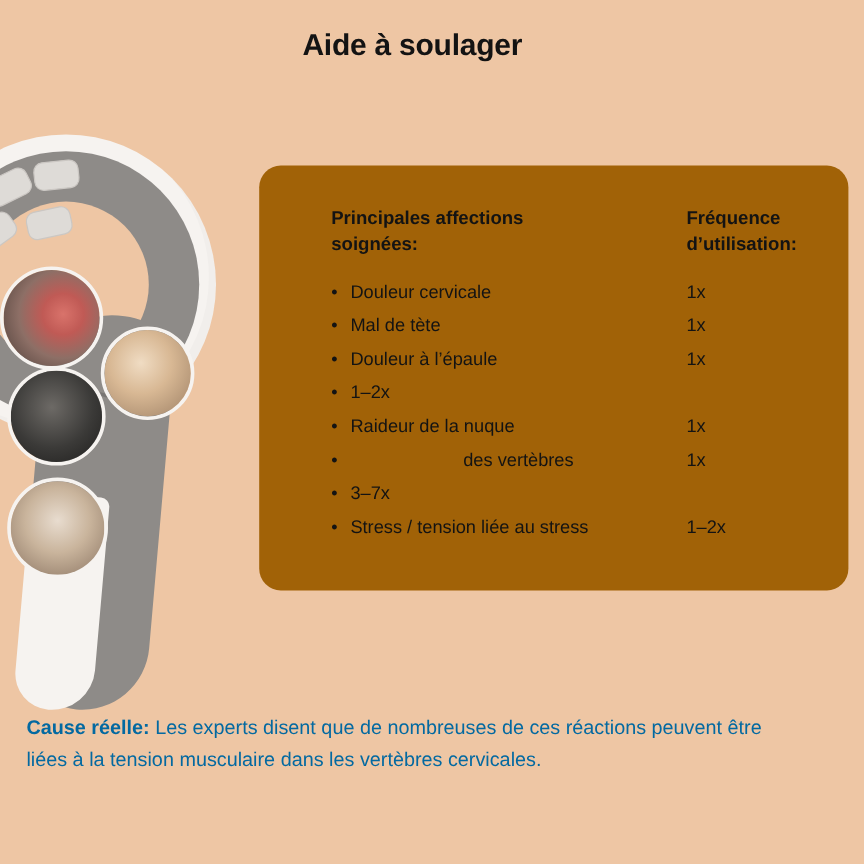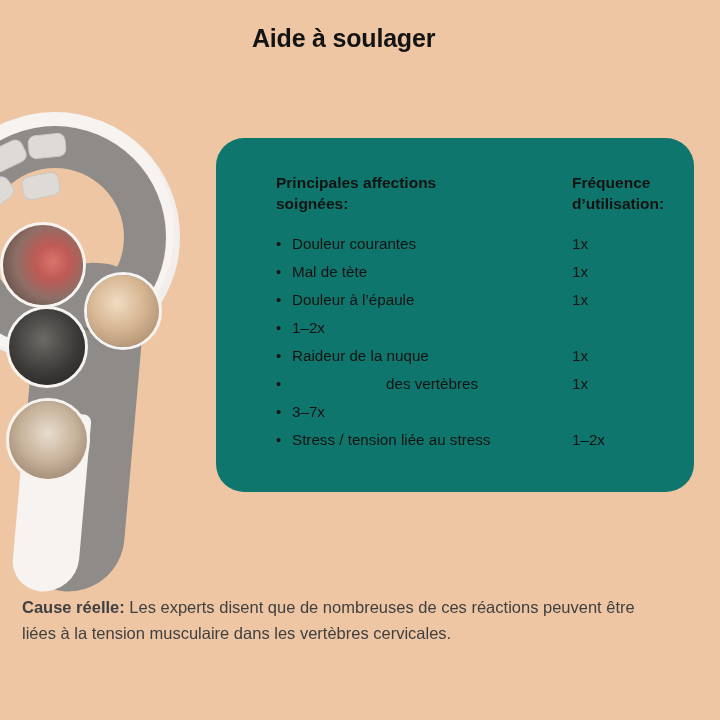--- a/index.html
+++ b/index.html
@@ -135,22 +135,23 @@
   .ph3 .ph-bg { background: radial-gradient(circle at 45% 40%, #6d6a66 0%, #3b3a38 55%, #1e1d1c 100%); }
   .ph4 .ph-bg { background: radial-gradient(circle at 50% 42%, #e8dccf 0%, #c9b49c 45%, #8a7462 100%); }
 
   
   .card {
     position: absolute;
     left: 216px;
     top: 138px;
     width: 478px;
     height: 354px;
-    background: #0f766e;
-    border-radius: 28px;
+    background: #a16207;
+    border-radius: 18px;
+    padding-left: 13px;
   }
   .card-inner {
     position: absolute;
     left: 60px;
     top: 34px;
     right: 22px;
   }
   .col-heads {
     display: flex;
     margin-bottom: 16px;
@@ -199,21 +200,21 @@
   }
 
   
   .footer {
     position: absolute;
     left: 22px;
     top: 594px;
     width: 650px;
     font-size: 16.5px;
     line-height: 1.6;
-    color: #404040;
+    color: #0369a1;
   }
   .footer b { font-weight: bold; }
 </style>
 </head>
 <body>
 
 <div class="header">
   <h1>
     <span class="line1">Aide à soulager</span>
   </h1>
@@ -255,21 +256,21 @@
       <div class="h-right">
         <span>Fréquence</span><br>
         <span>d’utilisation:</span>
       </div>
     </div>
 
     <div class="rows">
       <div class="row">
         <span class="bullet">•</span>
         <span class="label">
-          <span>Douleur courantes</span>
+          <span>Douleur cervicale</span>
         </span>
         <span class="freq">1x</span>
       </div>
       <div class="row">
         <span class="bullet">•</span>
         <span class="label">
           <span>Mal de tète</span>
         </span>
         <span class="freq">1x</span>
       </div>

